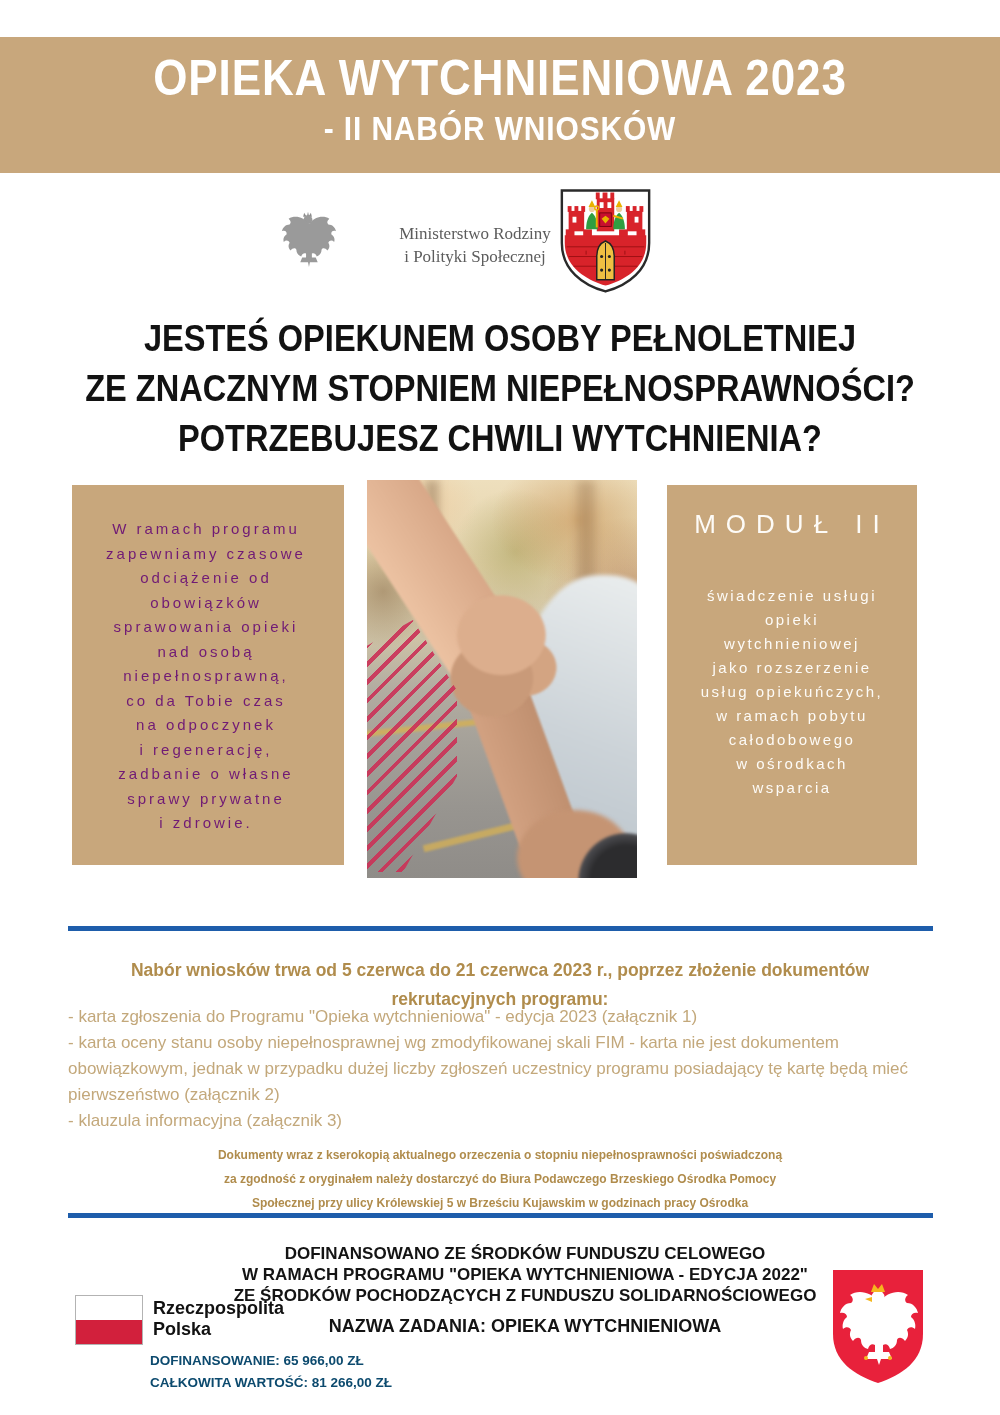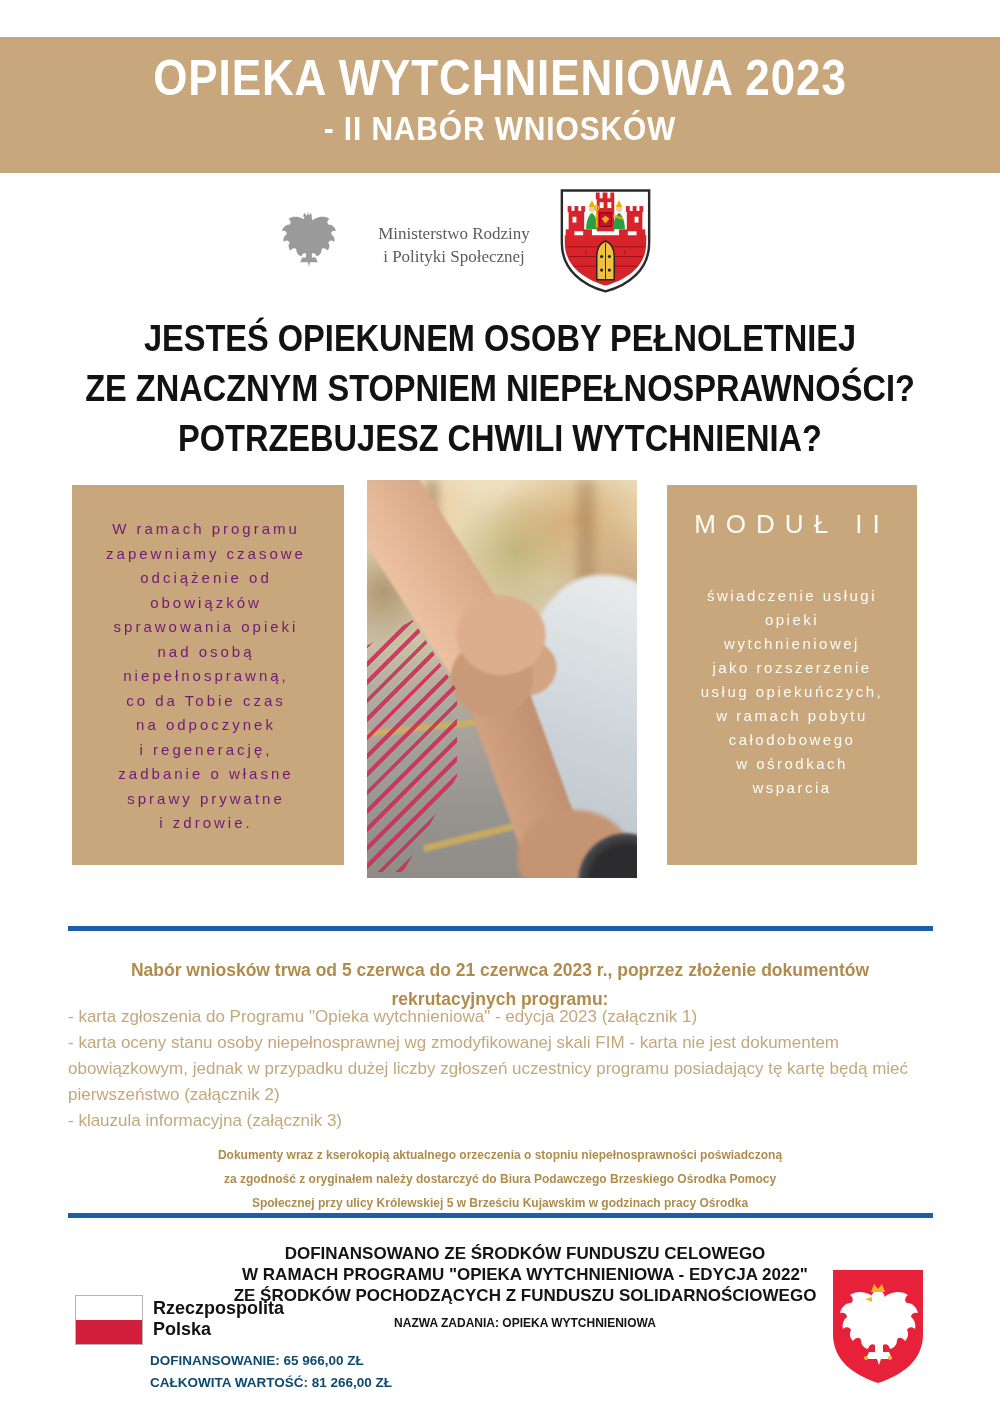--- a/index.html
+++ b/index.html
@@ -9,21 +9,21 @@
   
   .banner{position:absolute;left:0;top:37px;width:1000px;height:136px;background:#c8a77c;
           text-align:center;color:#ffffff;}
   .banner-title{margin-top:12px;font-size:50px;font-weight:bold;letter-spacing:1px;
                 transform:scaleX(.88);white-space:nowrap;}
   .banner-subtitle{margin-top:2px;font-size:34px;font-weight:bold;letter-spacing:1px;
                 transform:scaleX(.88);white-space:nowrap;}
 
   
   .ministry-eagle{position:absolute;left:277px;top:206px;width:62px;height:64px;}
-  .ministry-name{position:absolute;left:344px;top:222px;width:220px;text-align:center;
+  .ministry-name{position:absolute;left:365px;top:222px;width:220px;text-align:center;
                  font-family:"Liberation Serif",serif;font-size:17px;color:#5c5c5c;line-height:23px;
                  white-space:pre-line;}
   .brzesc-arms{position:absolute;left:557px;top:186px;width:97px;height:110px;}
 
   
   .headline{position:absolute;left:0;top:314px;width:1000px;text-align:center;color:#121212;
             font-size:37px;font-weight:bold;line-height:50px;white-space:pre-line;
             transform:scaleX(.88);}
 
   
@@ -78,21 +78,21 @@
   .rec-heading{position:absolute;left:0;top:956px;width:1000px;text-align:center;color:#b08c4c;
                font-weight:bold;font-size:17.5px;line-height:29px;white-space:pre-line;}
   .rec-list{position:absolute;left:68px;top:1004px;width:864px;color:#c3a87b;font-size:17px;line-height:26px;}
   .rec-note{position:absolute;left:60px;top:1143px;width:880px;text-align:center;color:#b08c4c;
             font-weight:bold;font-size:12px;line-height:24px;white-space:pre-line;}
 
   
   .funding{position:absolute;left:150px;top:1243px;width:750px;text-align:center;color:#141414;
            font-weight:bold;font-size:17px;line-height:21px;white-space:pre-line;}
   .task{position:absolute;left:150px;top:1316px;width:750px;text-align:center;color:#141414;
-        font-weight:bold;font-size:12px;}
+        font-weight:bold;font-size:18px;}
   .amounts{position:absolute;left:150px;top:1350px;width:750px;text-align:left;color:#0c4a6e;
            font-weight:bold;font-size:13.5px;line-height:22px;white-space:pre-line;}
   .flag{position:absolute;left:75px;top:1295px;width:66px;height:48px;border:1px solid #b3b3b3;}
   .flag-top{width:100%;height:50%;background:#ffffff;}
   .flag-bottom{width:100%;height:50%;background:#d2203c;}
   .republic{position:absolute;left:153px;top:1298px;font-size:18px;font-weight:bold;color:#111;
             line-height:21px;white-space:pre-line;}
   .pl-arms{position:absolute;left:828px;top:1266px;width:100px;height:122px;}
 </style>
 </head>

